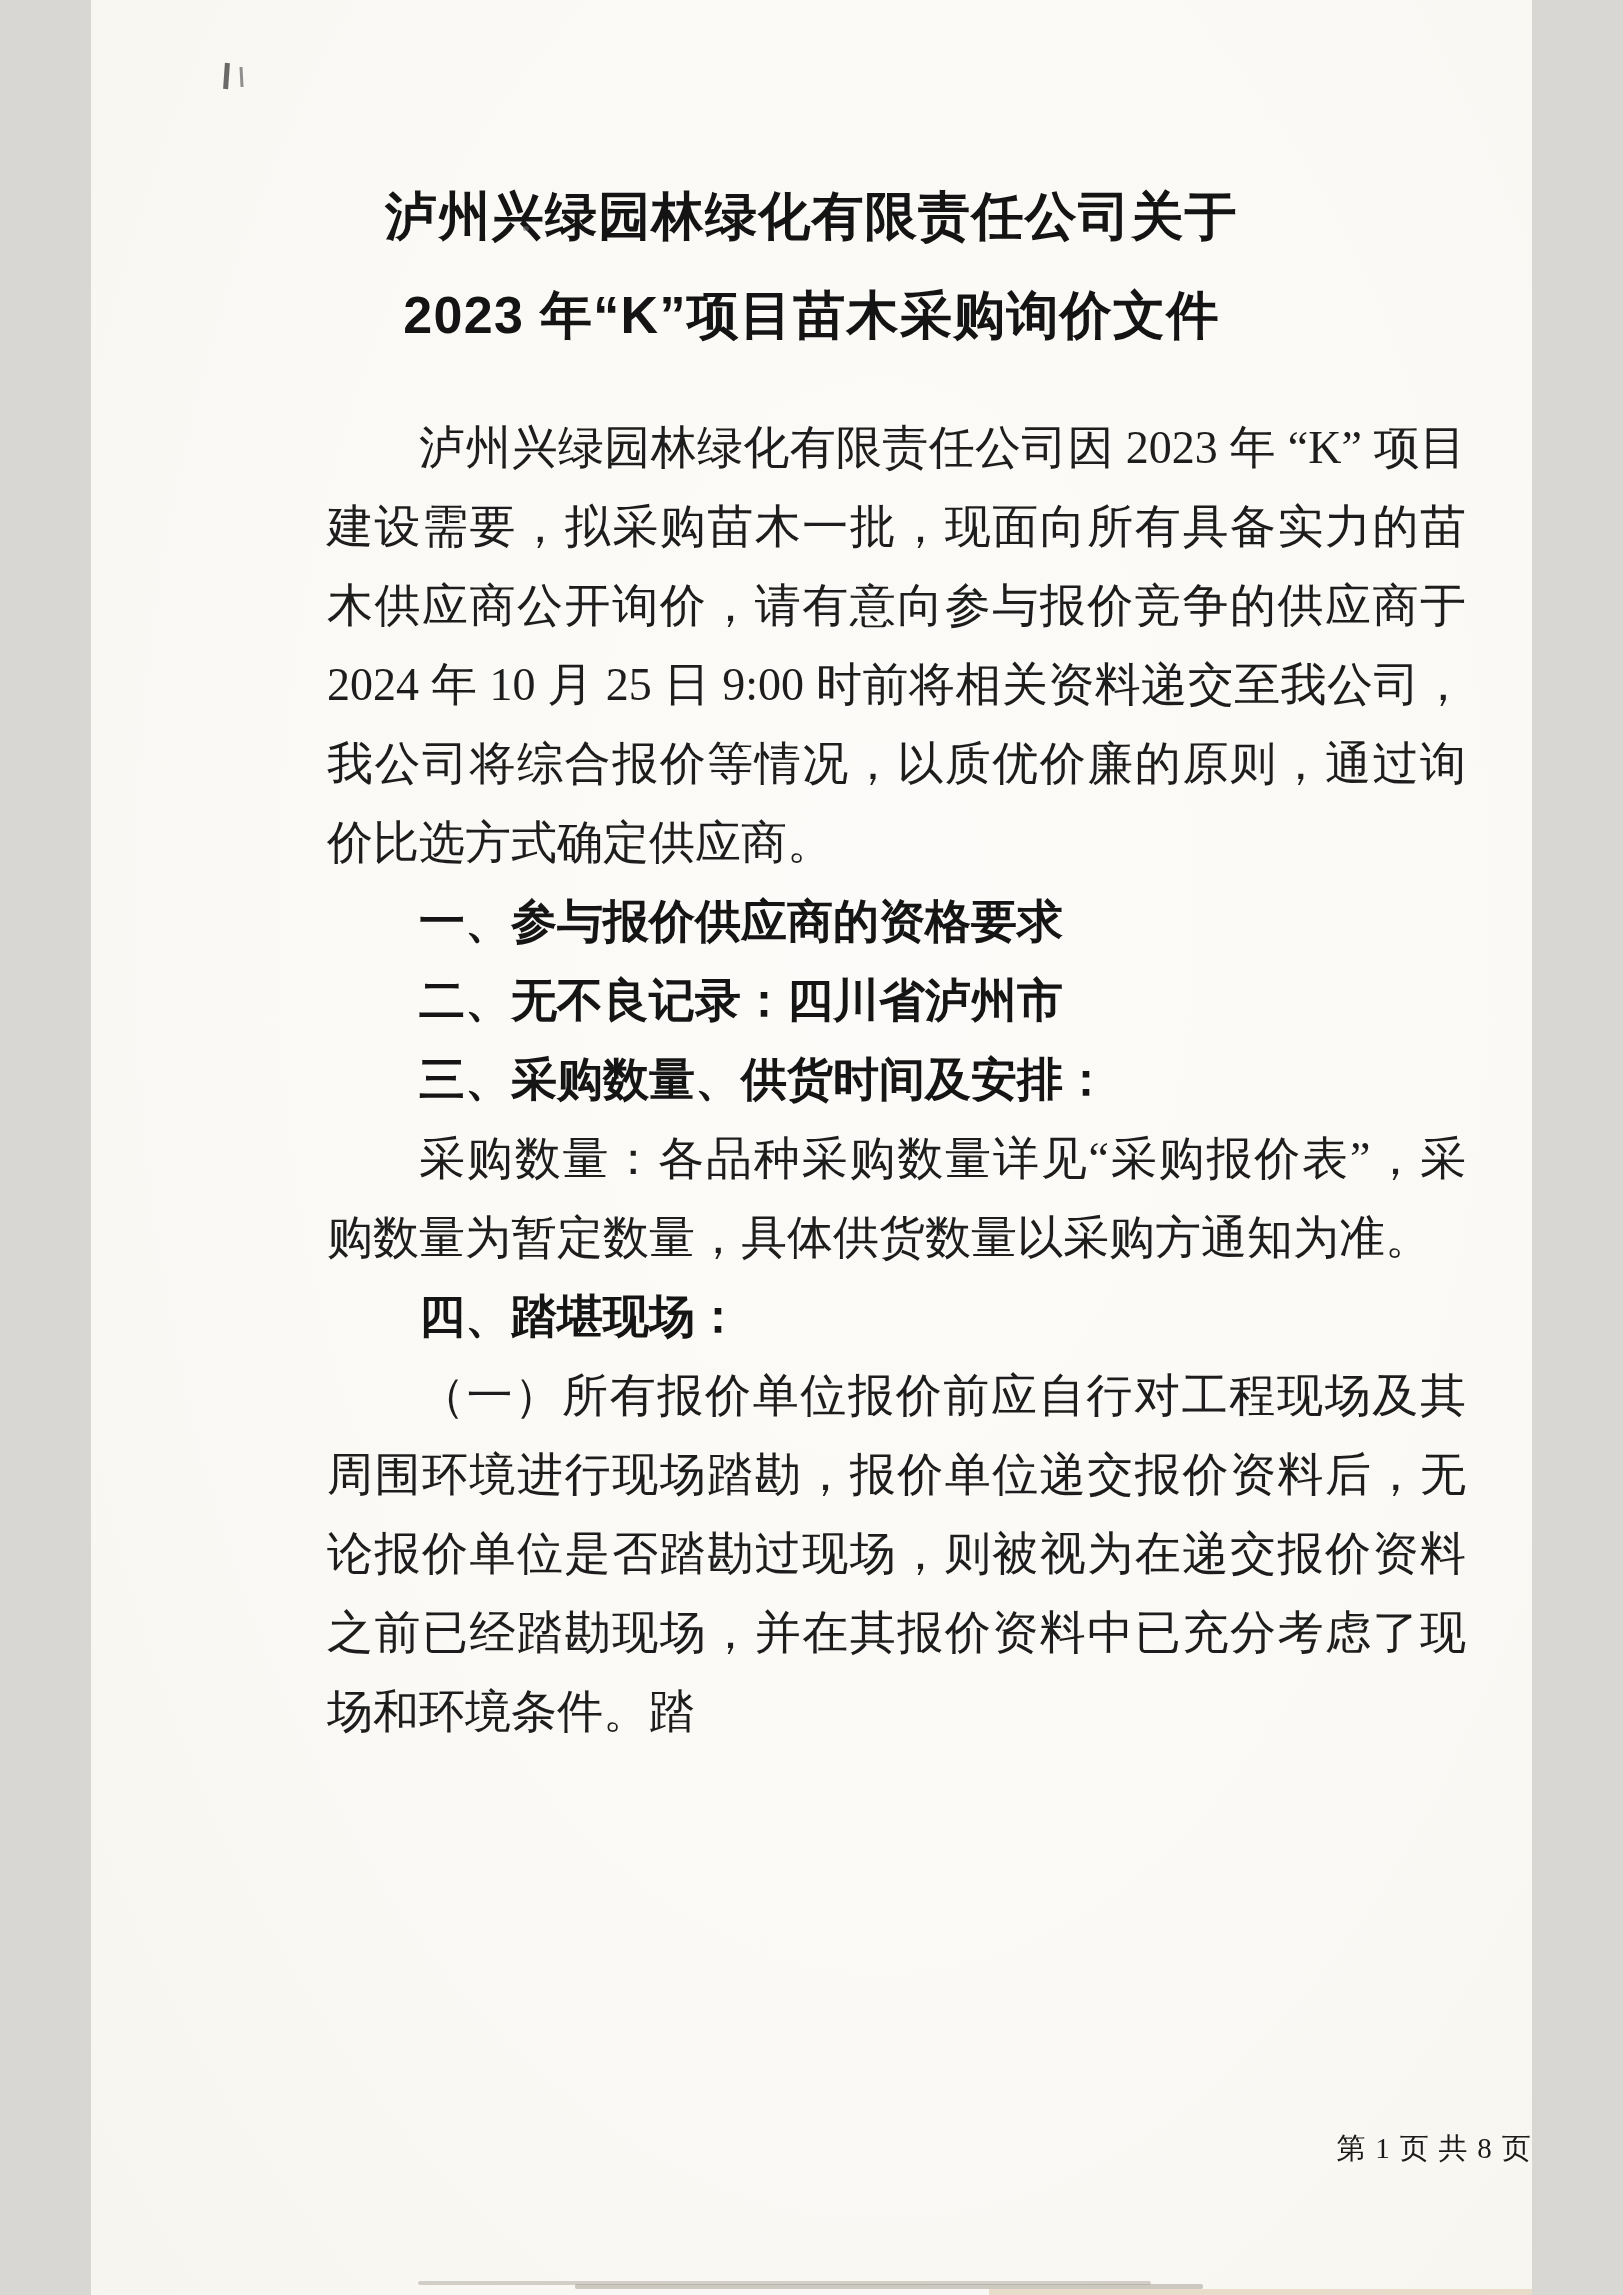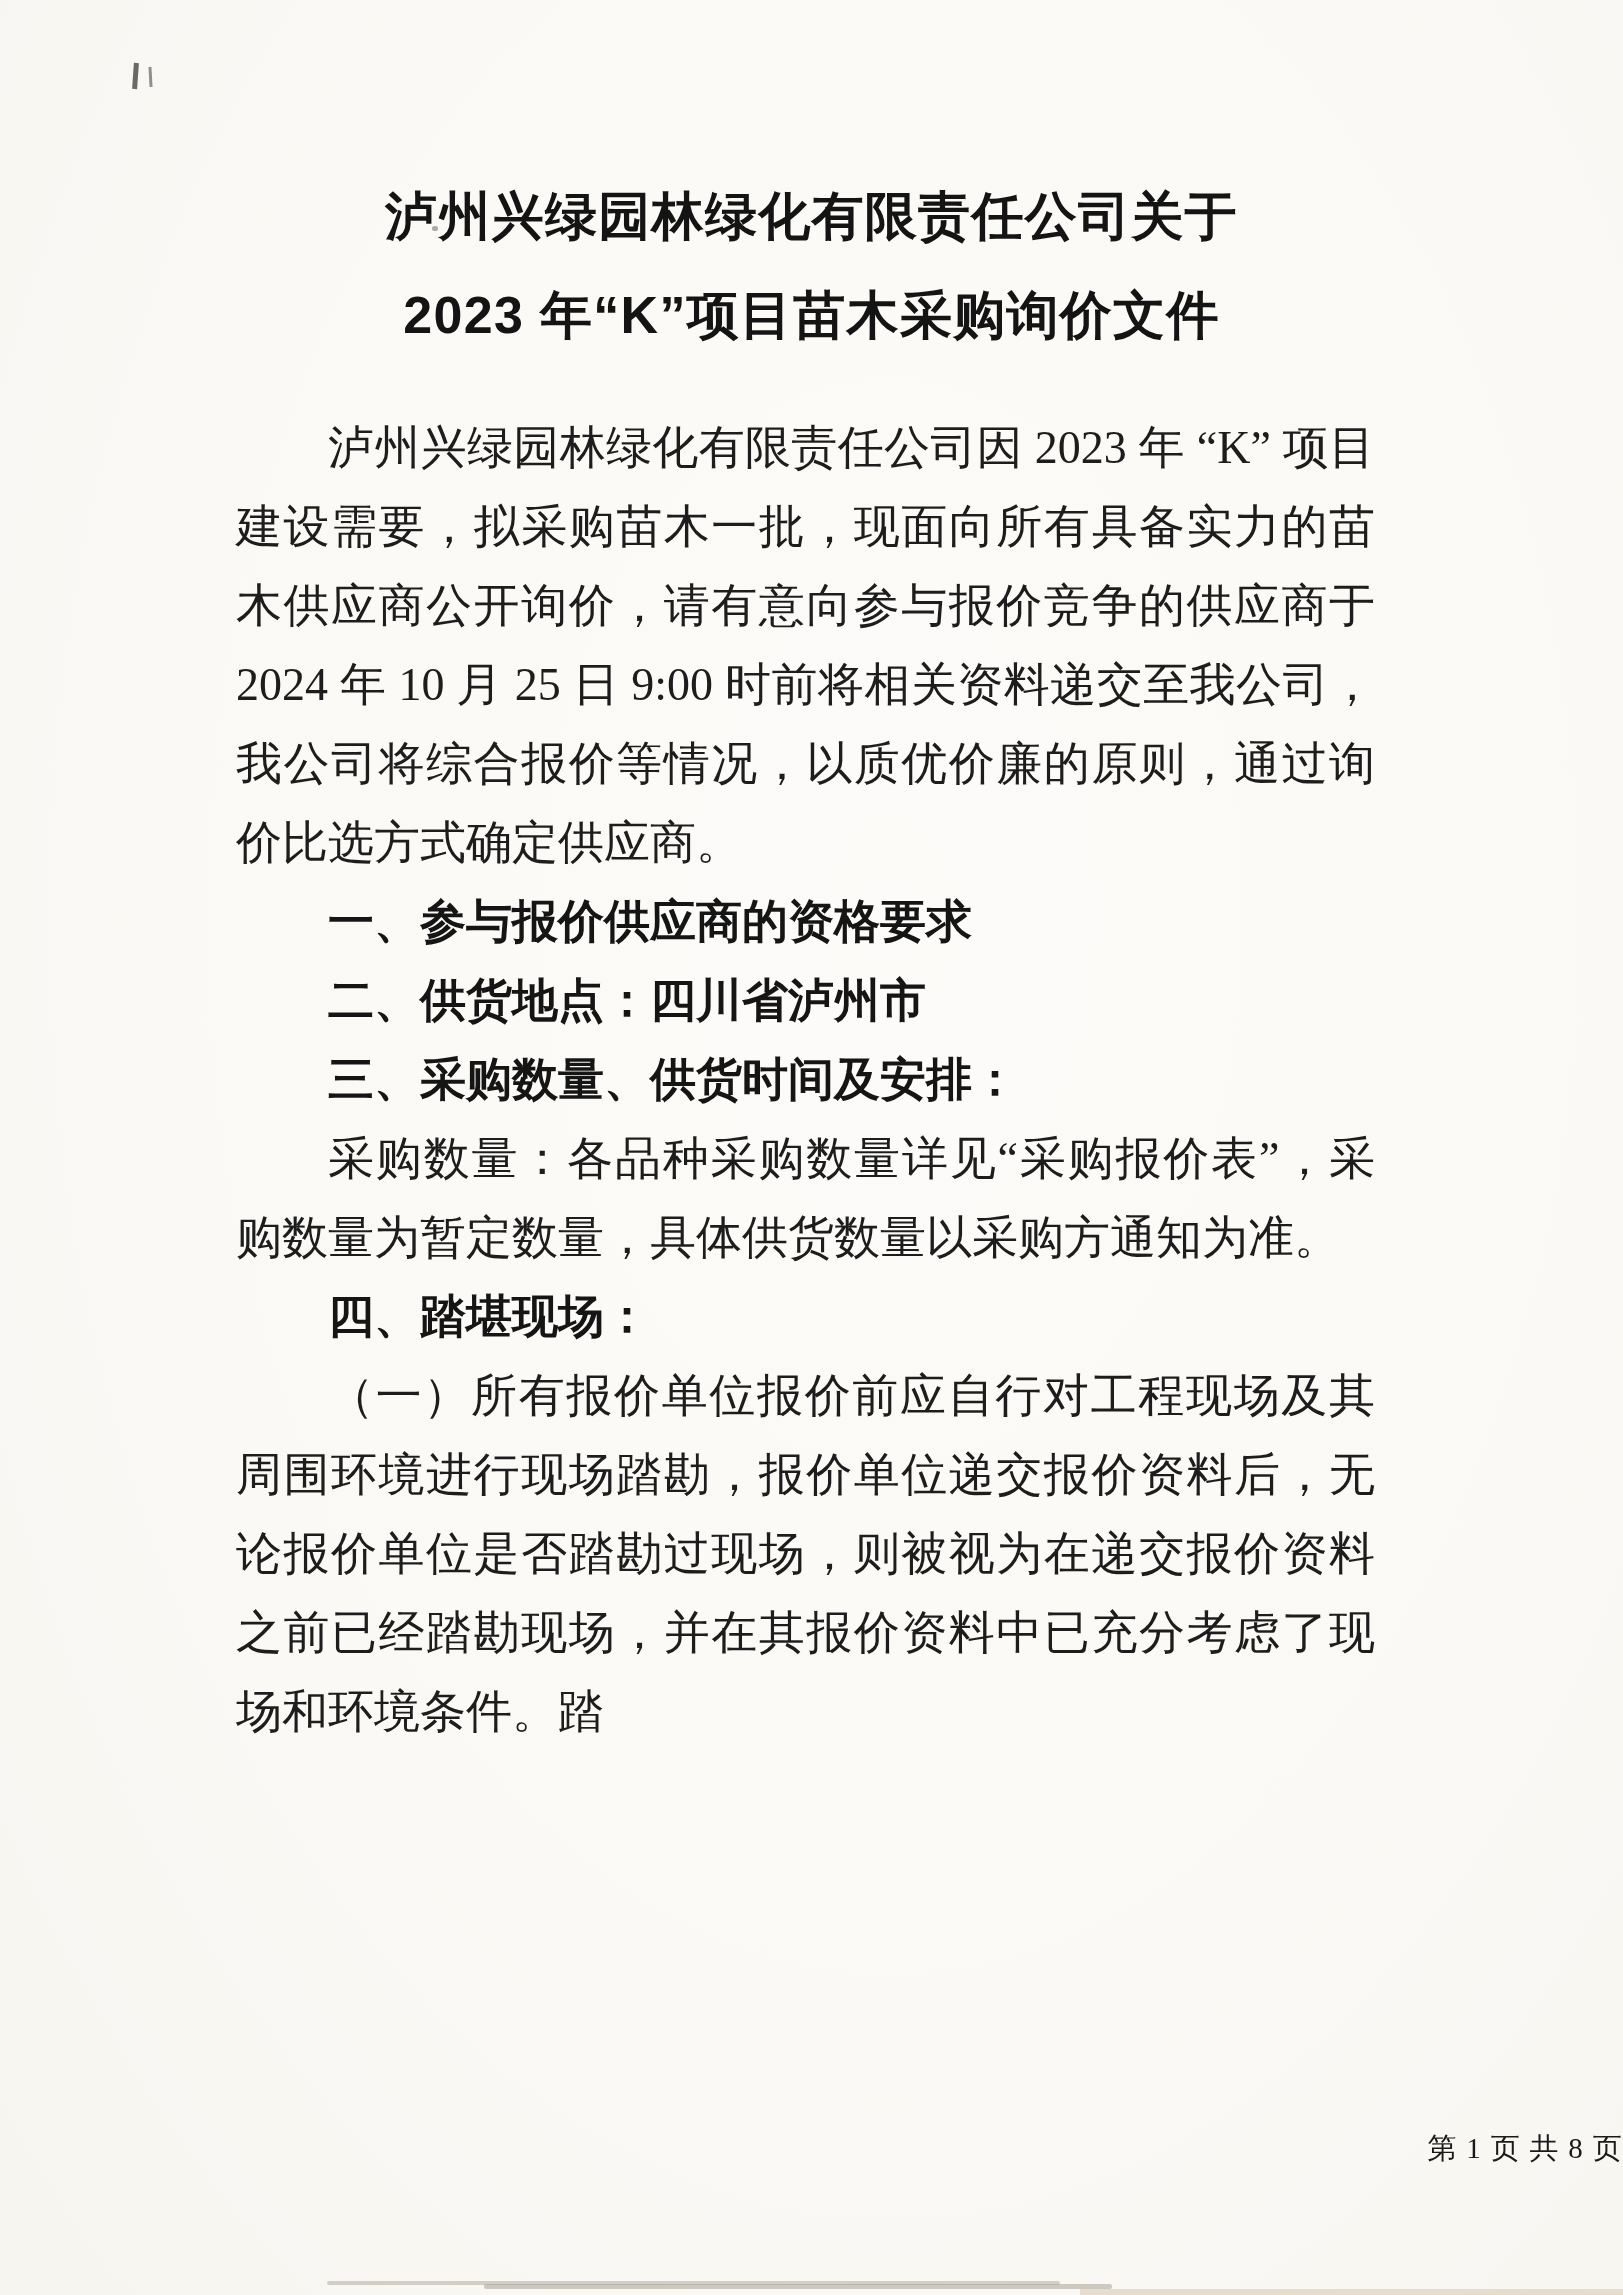--- a/index.html
+++ b/index.html
@@ -3,21 +3,21 @@
 <meta charset="utf-8">
 <title>询价文件 第1页</title>
 <style>
   html, body {
     margin: 0;
     padding: 0;
     background: #d9d7d3;
   }
   .page {
     position: relative;
-    width: 1623px;
+    width: 1441px;
     height: 2295px;
     margin: 0 auto;
     background: #fbfaf7;
     background-image: radial-gradient(ellipse at 55% 40%, #fcfbf9 0%, #faf9f5 60%, #f7f5f0 100%);
     overflow: hidden;
     color: #1c1c1c;
   }
   
   .doc-title {
     padding-top: 167px;
@@ -117,21 +117,21 @@
 <div class="page">
 
   <header class="doc-title">
     <div class="title-line">泸州兴绿园林绿化有限责任公司关于</div>
     <div class="title-line">2023 年“K”项目苗木采购询价文件</div>
   </header>
 
   <main class="doc-body" id="doc-body">
       <div class="block paragraph">泸州兴绿园林绿化有限责任公司因 2023 年 “K” 项目建设需要，拟采购苗木一批，现面向所有具备实力的苗木供应商公开询价，请有意向参与报价竞争的供应商于 2024 年 10 月 25 日 9:00 时前将相关资料递交至我公司，我公司将综合报价等情况，以质优价廉的原则，通过询价比选方式确定供应商。</div>
       <div class="block heading">一、参与报价供应商的资格要求</div>
-      <div class="block heading">二、供货地点：四川省泸州市</div>
+      <div class="block heading">二、无不良记录：四川省泸州市</div>
       <div class="block heading">三、采购数量、供货时间及安排：</div>
       <div class="block paragraph">采购数量：各品种采购数量详见“采购报价表”，采购数量为暂定数量，具体供货数量以采购方通知为准。</div>
       <div class="block heading">四、踏堪现场：</div>
       <div class="block paragraph">（一）所有报价单位报价前应自行对工程现场及其周围环境进行现场踏勘，报价单位递交报价资料后，无论报价单位是否踏勘过现场，则被视为在递交报价资料之前已经踏勘现场，并在其报价资料中已充分考虑了现场和环境条件。踏</div>
     </main>
 
   <footer class="doc-footer">
     <span>第 1 页 共 8 页</span>
   </footer>
 

